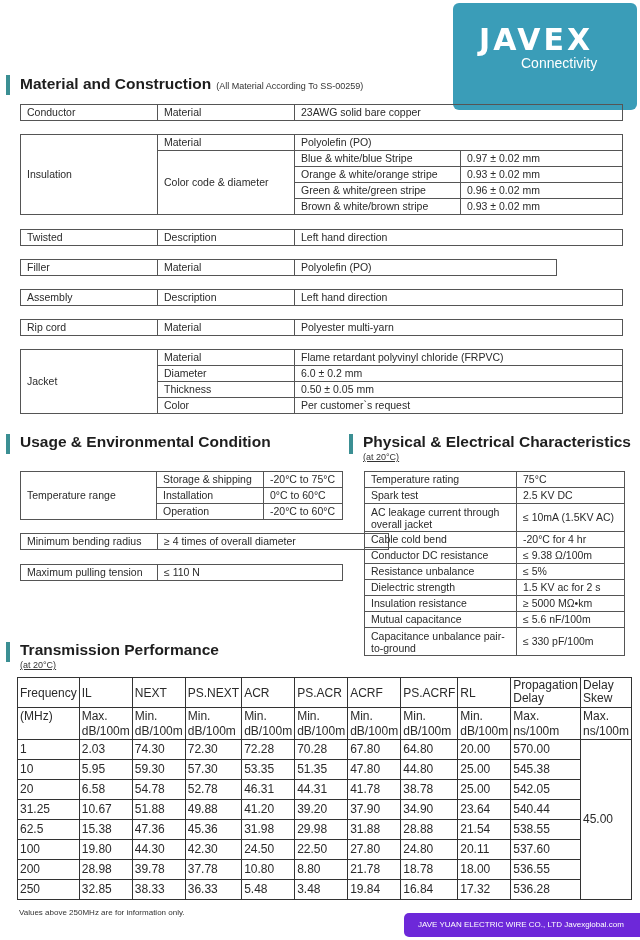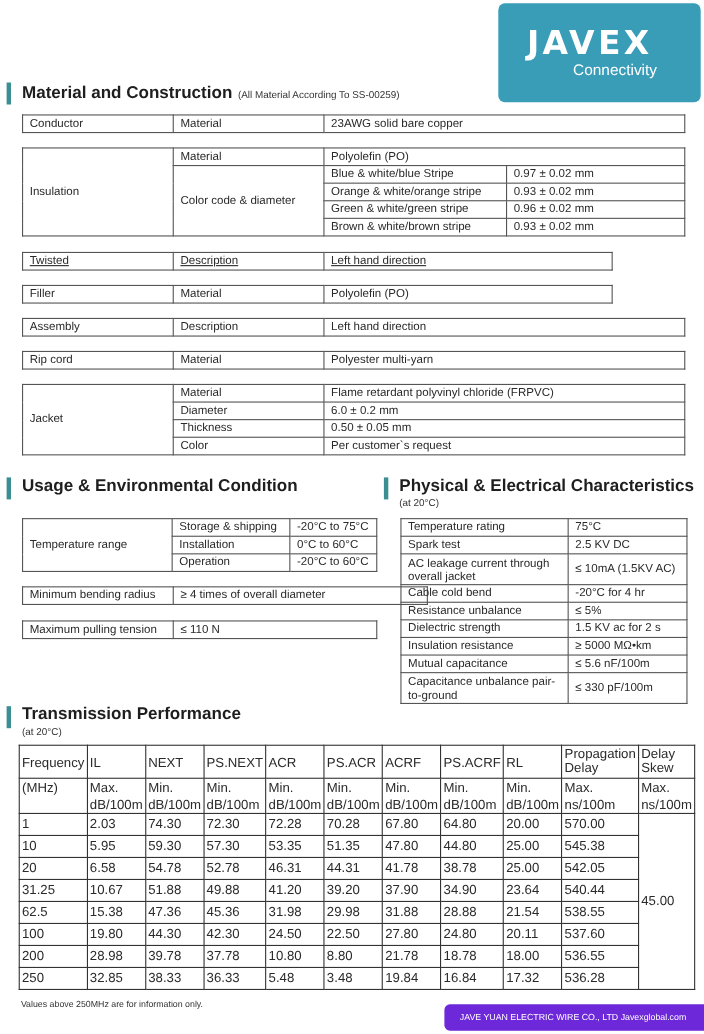--- a/index.html
+++ b/index.html
@@ -1,24 +1,24 @@
 <!DOCTYPE html>
 <html><head>
 <meta charset="utf-8">
 <style>
   * { box-sizing: border-box; margin: 0; padding: 0; }
   body { width: 640px; height: 940px; background: #ffffff; font-family: "DejaVu Sans", sans-serif; color: #2a2a2a; position: relative; overflow: hidden; }
-  .logo { position: absolute; left: 453px; top: 3px; width: 184px; height: 90px; background: #3a9db8; border-radius: 6px; color: #fff; }
+  .logo { position: absolute; left: 453px; top: 3px; width: 184px; height: 107px; background: #3a9db8; border-radius: 6px; color: #fff; }
   .logo .brand { position: absolute; left: 26px; top: 19px; font-size: 30px; font-weight: bold; letter-spacing: 3px; font-family: "DejaVu Sans", sans-serif; }
   .logo .sub { position: absolute; left: 68px; top: 52px; font-size: 14px; font-family: "Liberation Sans", sans-serif; }
   .sec-title { position: absolute; display: flex; align-items: flex-start; }
   .sec-title .bar { width: 4px; height: 20px; background: #3b8f93; margin-right: 10px; margin-top: 1px; }
   .sec-title .t { font-family: "Liberation Sans", sans-serif; font-weight: bold; font-size: 15.5px; color: #1e1e1e; }
   .sec-title .s { font-family: "Liberation Sans", sans-serif; font-size: 9px; font-weight: normal; color: #333; }
-  .sec-title .sub { position: absolute; left: 14px; top: 19px; font-family: "Liberation Sans", sans-serif; font-size: 9px; color: #333; white-space: nowrap; }
+  .sec-title .sub { position: absolute; left: 14px; top: 19px; font-family: "Liberation Sans", sans-serif; font-size: 9px; color: #333; white-space: nowrap; text-decoration: underline; }
   table { border-collapse: collapse; position: absolute; font-family: "Liberation Sans", sans-serif; font-size: 10.5px; color: #2a2a2a; }
   td { border: 1px solid #555; padding: 0 6px; height: 16px; line-height: 15px; vertical-align: middle; }
   .tp { font-size: 12px; }
   .tp td { padding: 0 2px; height: 20px; border: 1px solid #333; }
   .tp tr.head1 td, .tp tr.head2 td { height: 30px; vertical-align: top; line-height: 15px; padding-top: 2px; }
   .tp tr.head2 td { padding-top: 1px; }
   .note { position: absolute; left: 19px; top: 908px; font-family: "Liberation Sans", sans-serif; font-size: 8px; color: #333; }
   .footer { position: absolute; left: 404px; top: 913px; width: 236px; height: 24px; background: #6d28d9; border-radius: 5px 0 0 5px; color: #fff; font-family: "Liberation Sans", sans-serif; font-size: 8px; line-height: 24px; padding-left: 14px; white-space: nowrap; }
 </style>
 </head>
@@ -67,21 +67,21 @@
     <td>Green &amp; white/green stripe</td>
     <td>0.96 ± 0.02 mm</td>
   </tr>
   <tr>
     <td>Brown &amp; white/brown stripe</td>
     <td>0.93 ± 0.02 mm</td>
   </tr>
 </tbody>
   </table>
 
-<table style="left:20px; top:229px; width:537px;text-decoration:underline;">
+<table style="left:20px; top:229px; width:603px;">
   <tbody>
       <tr>
     <td style="width:137px;">Twisted</td>
     <td style="width:137px;">Description</td>
     <td>Left hand direction</td>
   </tr>
 </tbody>
   </table>
 
 <table style="left:20px; top:259px; width:537px;">
@@ -193,20 +193,24 @@
         <td>Spark test</td>
         <td>2.5 KV DC</td>
       </tr>
   <tr>
         <td style="line-height:12px; height:28px;">AC leakage current through overall jacket</td>
         <td>≤ 10mA (1.5KV AC)</td>
       </tr>
   <tr>
         <td>Cable cold bend</td>
         <td>-20°C for 4 hr</td>
+      </tr>
+  <tr>
+        <td>Conductor DC resistance</td>
+        <td>≤ 9.38 Ω/100m</td>
       </tr>
   <tr>
         <td>Resistance unbalance</td>
         <td>≤ 5%</td>
       </tr>
   <tr>
         <td>Dielectric strength</td>
         <td>1.5 KV ac for 2 s</td>
       </tr>
   <tr>

